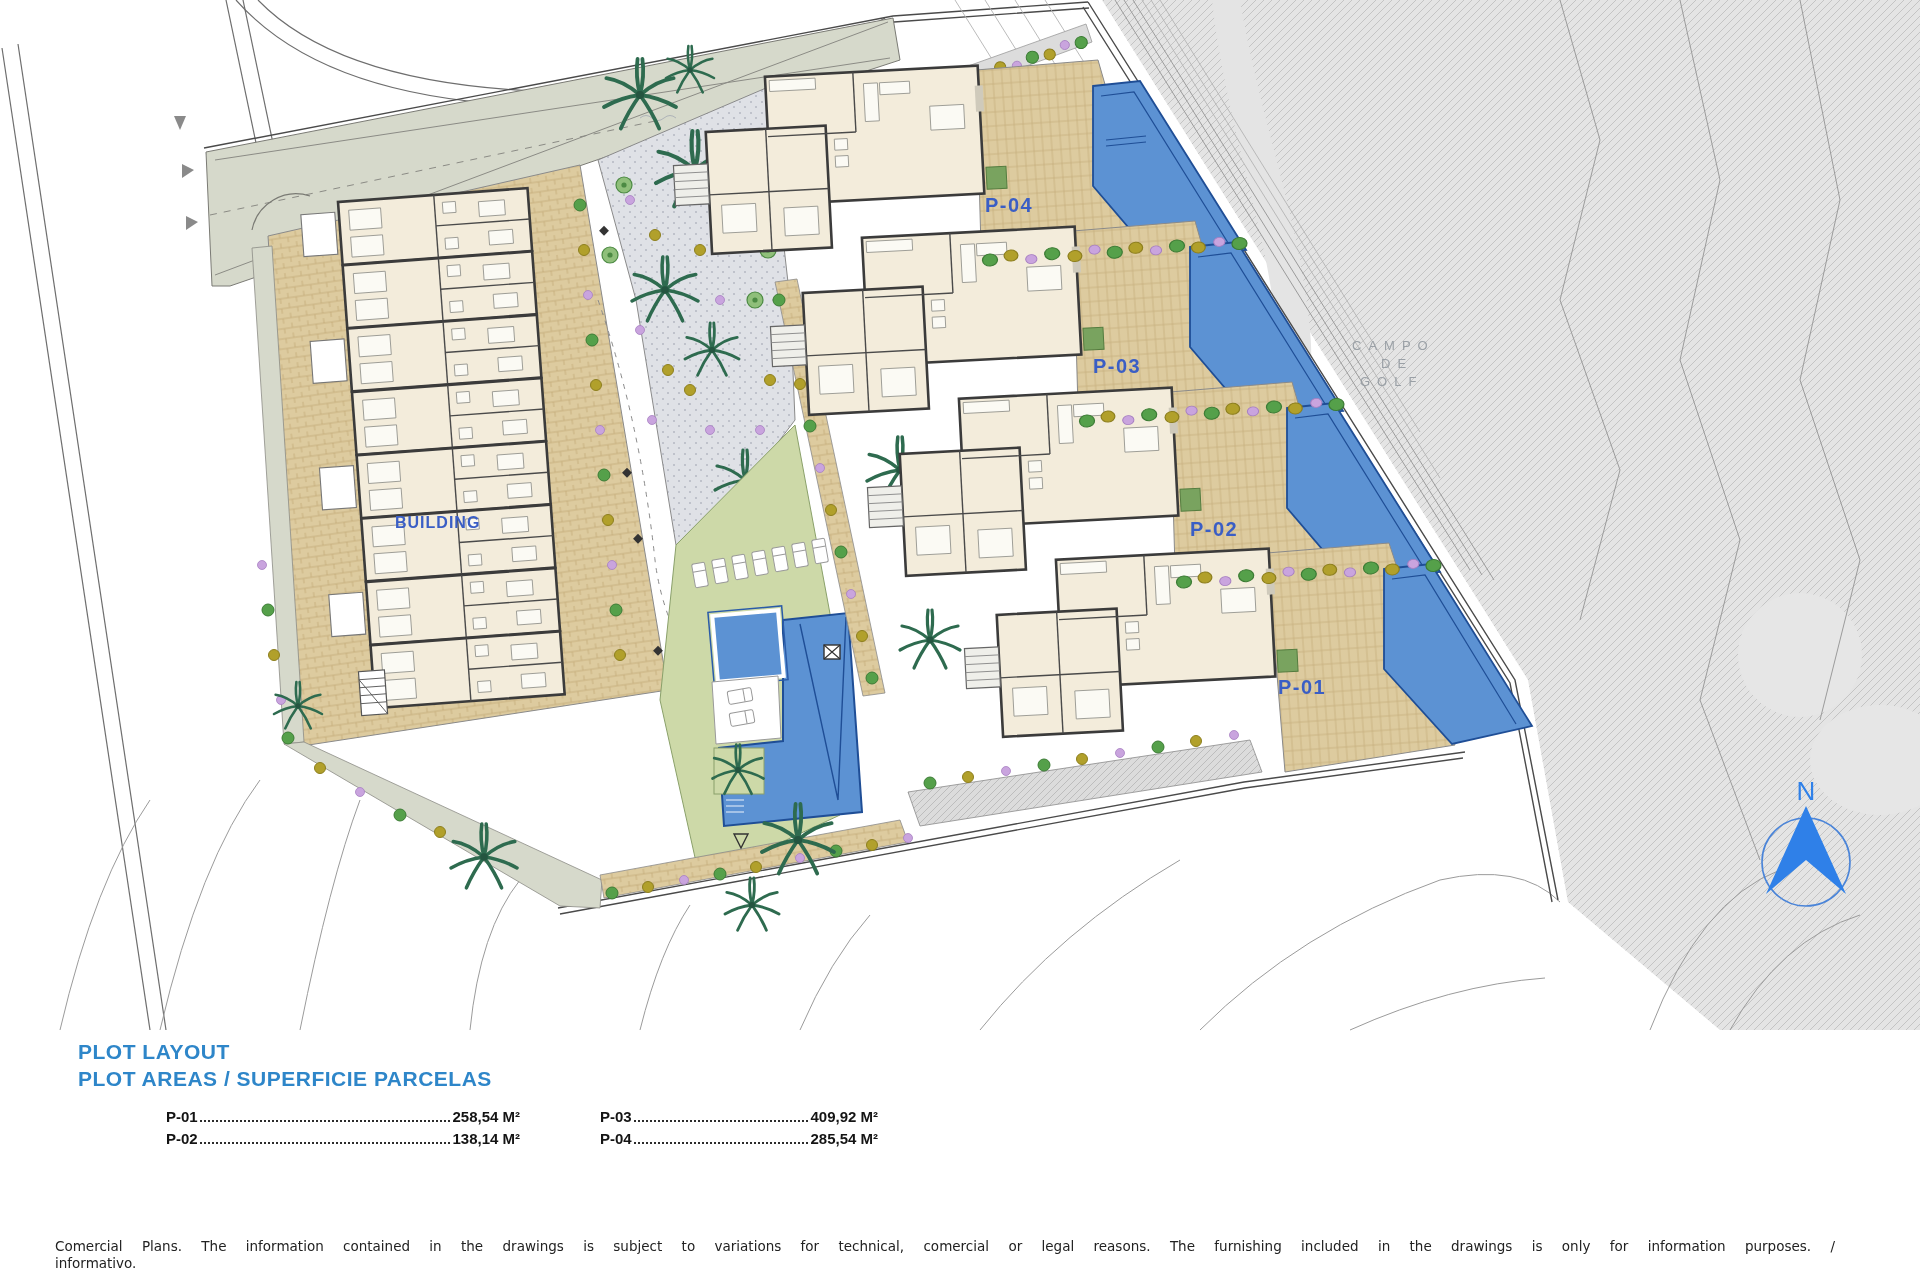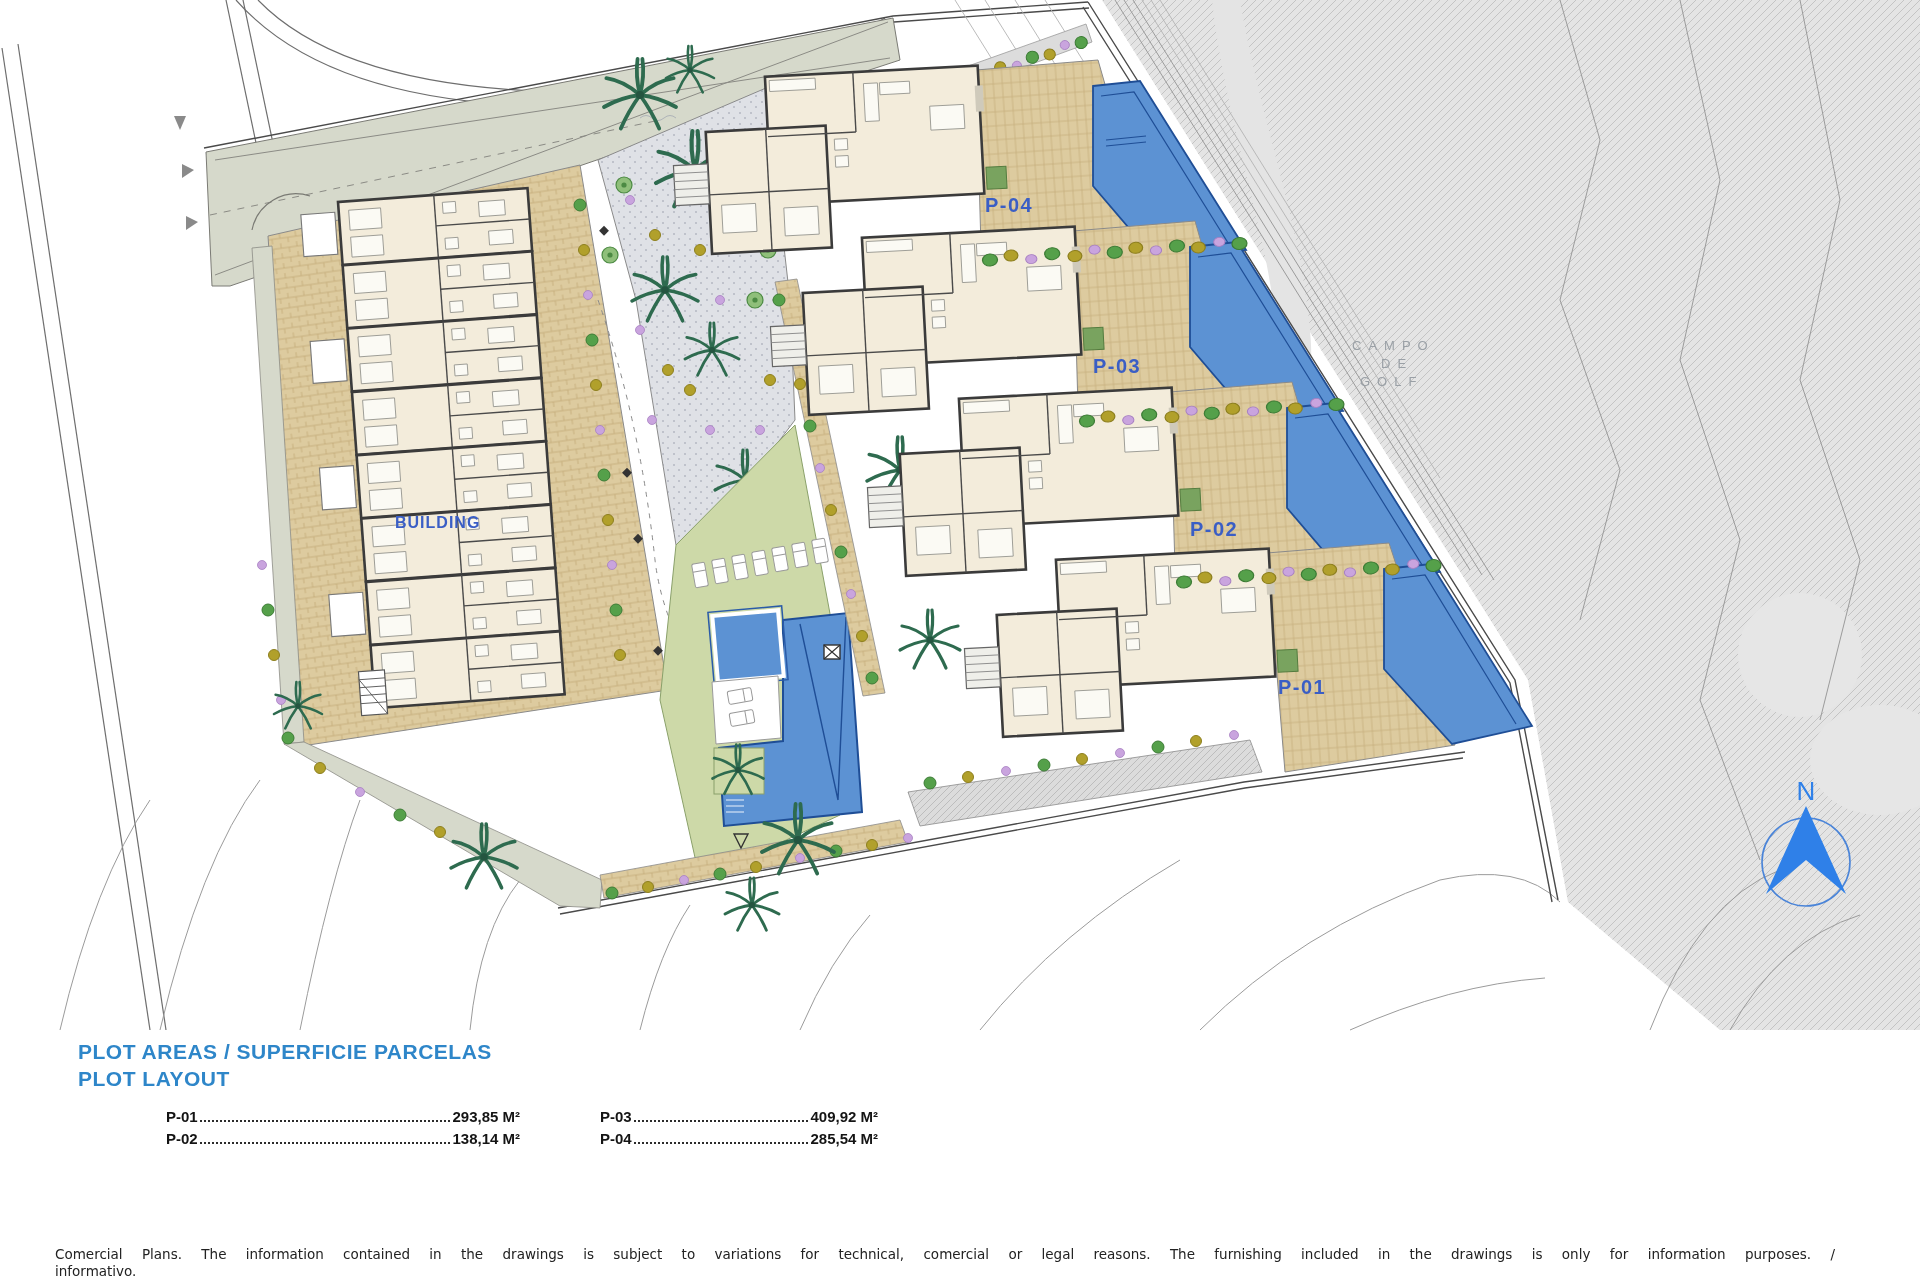--- a/index.html
+++ b/index.html
@@ -24,21 +24,21 @@
   .legend-title{color:#2e86c9;font-weight:bold;font-size:21px;letter-spacing:0.5px;line-height:27px;}
   #plot-table{margin-top:16px;margin-left:88px;display:flex;gap:80px;color:#141414;}
   .pcol{display:flex;flex-direction:column;gap:5px;}
   .prow{display:flex;align-items:flex-end;font-size:15px;font-weight:bold;}
   .prow .leader{flex:1;border-bottom:2px dotted #2b2b2b;margin:0 2px 3px 2px;min-width:30px;}
   .pcol.c1 .prow{width:354px;}
   .pcol.c2 .prow{width:278px;}
   
   #disclaimer{position:absolute;left:55px;top:1238px;width:1780px;color:#222;
               font-family:"DejaVu Sans",sans-serif;font-size:13.5px;line-height:16.5px;}
-  .just{text-align:justify;text-align-last:justify;margin-top:8px;}
+  .just{text-align:justify;text-align-last:justify;}
 </style>
 </head>
 <body>
 
 <div id="stage">
 
 <svg id="plan-svg" width="1920" height="1032" viewBox="0 0 1920 1032" xmlns="http://www.w3.org/2000/svg">
   <defs>
     <pattern id="brick" width="16" height="10" patternUnits="userSpaceOnUse" patternTransform="rotate(-8)">
       <rect width="16" height="10" fill="#ddcb9f"></rect>
@@ -423,28 +423,28 @@
   </g>
 
   <g>
     <text class="ntxt" x="1806" y="800" text-anchor="middle" fill="#2f80e8">N</text>
     <circle cx="1806" cy="862" r="44" fill="none" stroke="#4a84d8" stroke-width="1.6"></circle>
     <polygon points="1806,806 1846,894 1806,860 1766,894" fill="#2f80e8"></polygon>
   </g>
 </svg>
 
 <div id="legend">
+  <div class="legend-title">PLOT LAYOUT</div>
   <div class="legend-title">PLOT AREAS / SUPERFICIE PARCELAS</div>
-  <div class="legend-title">PLOT LAYOUT</div>
   <div id="plot-table">
     <div class="pcol c1">
       <div class="prow">
         <span>P-01</span>
         <span class="leader"></span>
-        <span>293,85 M²</span>
+        <span>258,54 M²</span>
       </div>
       <div class="prow">
         <span>P-02</span>
         <span class="leader"></span>
         <span>138,14 M²</span>
       </div>
     </div>
     <div class="pcol c2">
       <div class="prow">
         <span>P-03</span>

